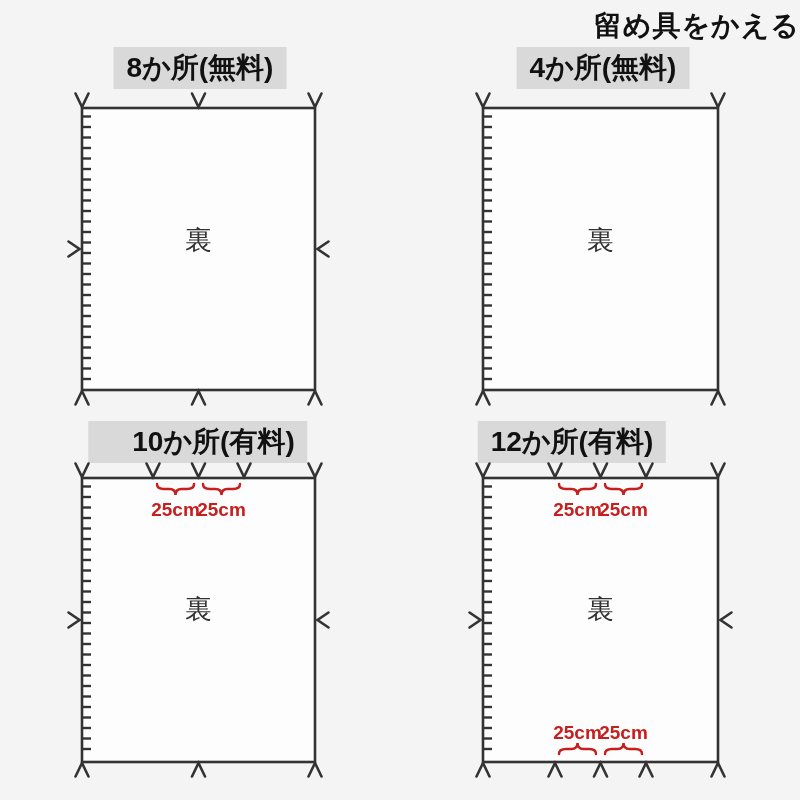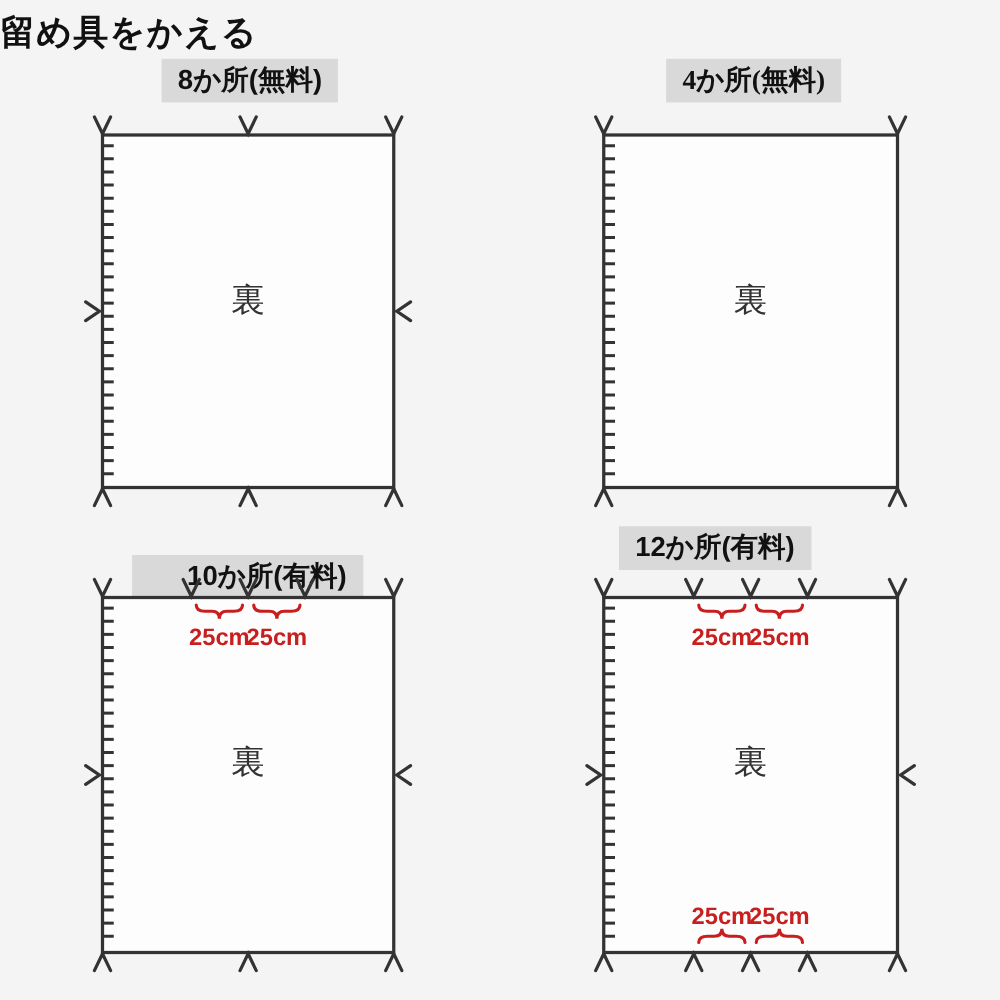--- a/index.html
+++ b/index.html
@@ -4,45 +4,45 @@
 <style>
   html,body { margin:0; padding:0; }
   body {
     width:800px; height:800px; position:relative;
     background:#f4f4f4;
     font-family:"Liberation Sans","DejaVu Sans",sans-serif;
     overflow:hidden;
   }
   .page-title {
     position:absolute; top:7px; left:0; width:100%;
-    text-align:left; font-size:28px; font-weight:bold; color:#111;
+    text-align:right; font-size:28px; font-weight:bold; color:#111;
     letter-spacing:1px;
   }
   .panel-header {
     position:absolute; transform:translateX(-50%);
     background:#d9d9d9; color:#111;
-    font-size:22px; font-weight:bold;
+    font-size:28px; font-weight:bold;
     padding:3px 13px; white-space:nowrap; line-height:1.3;
   }
   svg.diagram { position:absolute; display:block; }
   .sheet { fill:#fdfdfd; stroke:#333; stroke-width:2.6; }
   .mark { fill:none; stroke:#333; stroke-width:2.6; stroke-linecap:round; }
   .ticks line { stroke:#333; stroke-width:2.4; stroke-linecap:butt; }
   .brace { fill:none; stroke:#c81e1e; stroke-width:2.5; stroke-linecap:round; }
   .measure-label { fill:#c81e1e; font-size:19px; font-weight:bold; text-anchor:middle; }
   .back-label { fill:#333; font-size:27px; text-anchor:middle; }
 </style>
 </head>
 <body>
 
 <div class="page-title">留め具をかえる</div>
 
 <div class="panel-header" style="left:200px; top:47px;">8か所(無料)</div>
-<div class="panel-header" style="left:603px; top:47px;font-family:Liberation Serif, serif;">4か所(無料)</div>
-<div class="panel-header" style="left:198px; top:444px;padding-left:44px;">10か所(有料)</div>
+<div class="panel-header" style="left:603px; top:47px;">4か所(無料)</div>
+<div class="panel-header" style="left:198px; top:421px;padding-left:44px;">10か所(有料)</div>
 <div class="panel-header" style="left:572px; top:421px;">12か所(有料)</div>
 
 <svg class="diagram" style="left:0; top:88px;" width="400" height="335" viewBox="0 0 400 335">
   <rect class="sheet" x="82" y="20" width="233" height="282"></rect>
   <g class="ticks">
       <line x1="82" y1="28.5" x2="91" y2="28.5"></line>
       <line x1="82" y1="39" x2="91" y2="39"></line>
       <line x1="82" y1="49.5" x2="91" y2="49.5"></line>
       <line x1="82" y1="60" x2="91" y2="60"></line>
       <line x1="82" y1="70.5" x2="91" y2="70.5"></line>

